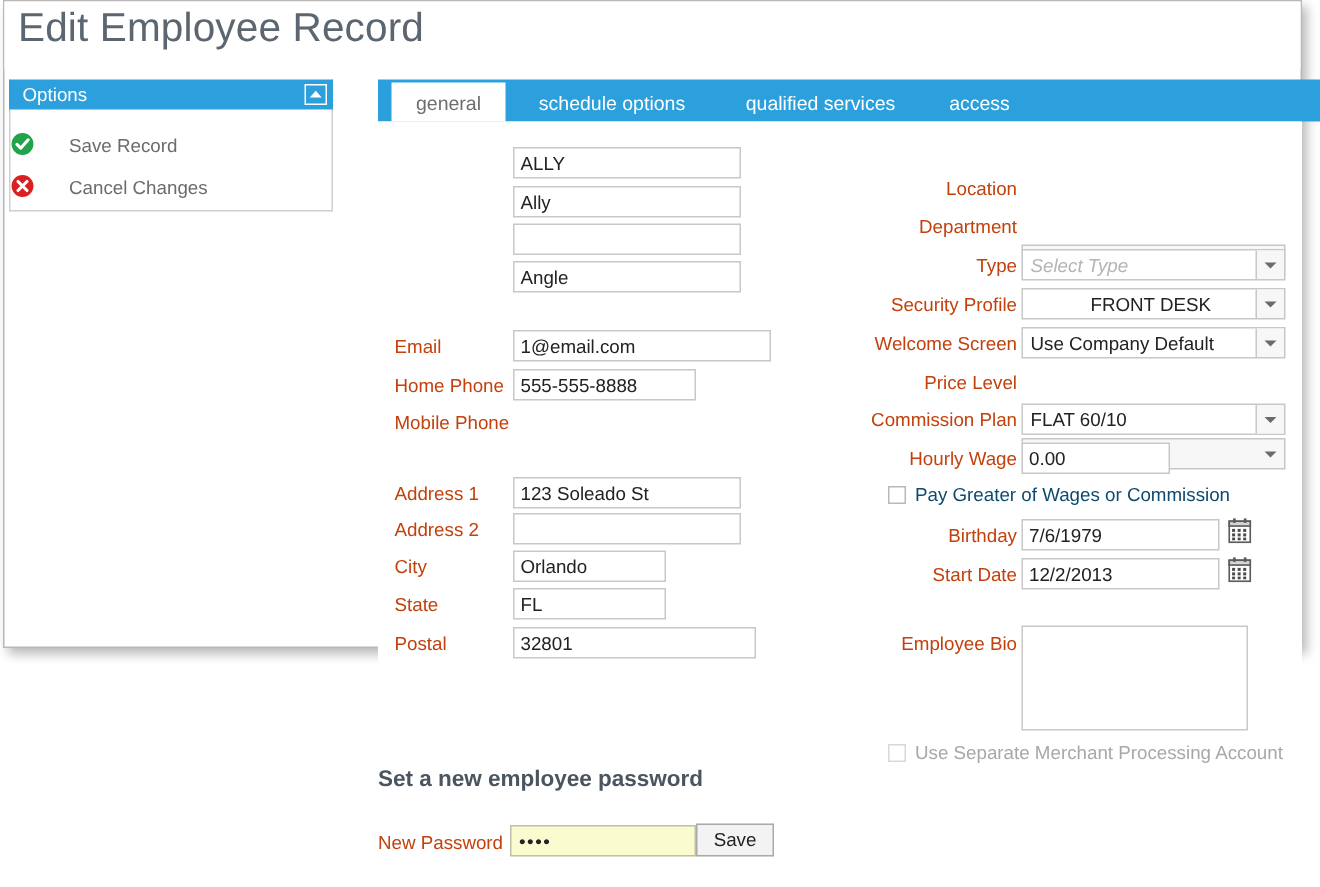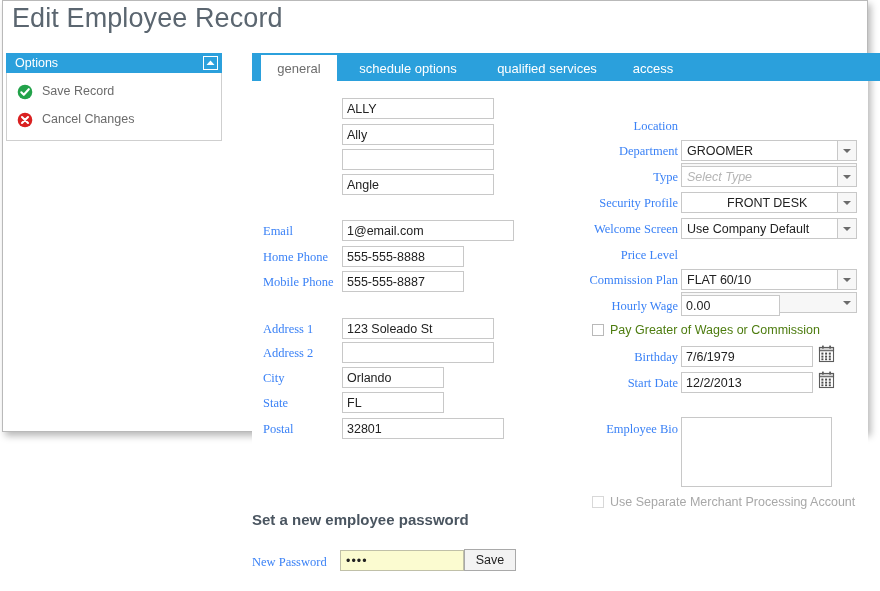--- a/index.html
+++ b/index.html
@@ -41,22 +41,22 @@
     color:#fff;font-size:12.5px;
   }
   .collapse-btn{
     position:absolute;right:4px;top:3px;width:15px;height:14px;
     background:#2ba0dc;border:1px solid #ffffff;box-sizing:border-box;
     display:flex;align-items:center;justify-content:center;
     cursor:pointer;
   }
   .collapse-btn svg{display:block;}
   .opt-row{
-    position:absolute;left:14px;height:20px;
-    display:flex;align-items:flex-start;gap:9px;cursor:pointer;
+    position:absolute;left:4px;height:20px;
+    display:flex;align-items:flex-end;gap:23px;cursor:pointer;
   }
   .opt-row.r1{top:83px;}
   .opt-row.r2{top:111px;}
   .opt-ico{width:16px;height:16px;flex:0 0 16px;}
   .opt-label{font-size:12.5px;color:#6b6b6b;}
   
   .tabbar{
     position:absolute;left:249px;top:52px;width:616px;height:28px;
     background:#2ba0dc;
     padding-left:40px;
@@ -69,21 +69,21 @@
   }
   .tab.active{
     background:#ffffff;color:#6d6d6d;top:2px;height:26px;
   }
   
   .form-area{
     position:absolute;left:249px;top:80px;width:616px;height:497px;
     background:#fff;
   }
   .lbl{
-    position:absolute;font-size:12.5px;color:#3b82f6;white-space:nowrap;font-family:Liberation Serif, serif;
+    position:absolute;font-size:12.5px;color:#c2410c;white-space:nowrap;
   }
   .lbl.r{text-align:right;}
   .fld{
     position:absolute;height:21px;box-sizing:border-box;
     border:1px solid #c8c8c8;background:#fff;
     font-size:12.5px;color:#222;
     padding:0 4px;line-height:19px;
     font-family:"Liberation Sans", sans-serif;
     outline:none;
   }
@@ -107,21 +107,21 @@
   .combo.flat{background:#f7f7f7;margin-top:48px;}
   .combo.flat .btn{background:transparent;border-left:none;}
   .arrow{
     width:0;height:0;border-left:4px solid transparent;
     border-right:4px solid transparent;border-top:4px solid #6b6b6b;
   }
   
   .cbrow{position:absolute;display:flex;align-items:center;gap:6px;cursor:pointer;}
   .cbox{width:12px;height:12px;border:1px solid #b9b9b9;background:#fff;box-sizing:border-box;}
   .cbox.dim{border-color:#d8d8d8;}
-  .cblabel{font-size:12.5px;color:#4d7c0f;white-space:nowrap;}
+  .cblabel{font-size:12.5px;color:#0c4a6e;white-space:nowrap;}
   .cblabel.dim{color:#a8a8a8;}
   
   .calbtn{position:absolute;width:17px;height:18px;cursor:pointer;}
   
   .bio{
     position:absolute;box-sizing:border-box;border:1px solid #c8c8c8;
     background:#fff;resize:none;outline:none;
     font-family:"Liberation Sans", sans-serif;font-size:12.5px;
   }
   
@@ -203,21 +203,20 @@
     <div class="lbl r" style="left:0px;top:97px;width:181px;">Last Name</div>
     <input class="fld" style="left: 90px; top: 93px; width: 152px;" value="Angle">
 
     <div class="lbl" style="left:11px;top:143px;">Email</div>
     <input class="fld" style="left: 90px; top: 139px; width: 172px;" value="1@email.com">
 
     <div class="lbl" style="left:11px;top:169px;">Home Phone</div>
     <input class="fld" style="left: 90px; top: 165px; width: 122px;" value="555-555-8888">
 
     <div class="lbl" style="left:11px;top:194px;">Mobile Phone</div>
-    <input class="fld" style="left: 90px; top: 190px; width: 122px;" value="555-555-8887">
 
     <div class="lbl" style="left:11px;top:241px;">Address 1</div>
     <input class="fld" style="left: 90px; top: 237px; width: 152px;" value="123 Soleado St">
 
     <div class="lbl" style="left:11px;top:265px;">Address 2</div>
     <input class="fld" style="left: 90px; top: 261px; width: 152px;" value="">
 
     <div class="lbl" style="left:11px;top:290px;">City</div>
     <input class="fld" style="left: 90px; top: 286px; width: 102px;" value="Orlando">
 
@@ -229,26 +228,20 @@
 
     <div class="lbl r" style="left:285px;top:38px;width:141px;">Location</div>
     <div class="combo flat" style="left:429px;top:34px;width:176px;">
       <span class="val">Apaindegia</span>
       <span class="btn">
           <i class="arrow"></i>
         </span>
     </div>
 
     <div class="lbl r" style="left:285px;top:63px;width:141px;">Department</div>
-    <div class="combo" style="left:429px;top:59px;width:176px;">
-      <span class="val">GROOMER</span>
-      <span class="btn">
-          <i class="arrow"></i>
-        </span>
-    </div>
 
     <div class="lbl r" style="left:285px;top:89px;width:141px;">Type</div>
     <div class="combo" style="left:429px;top:85px;width:176px;">
       <span class="val ph">Select Type</span>
       <span class="btn">
           <i class="arrow"></i>
         </span>
     </div>
 
     <div class="lbl r" style="left:285px;top:115px;width:141px;">Security Profile</div>

